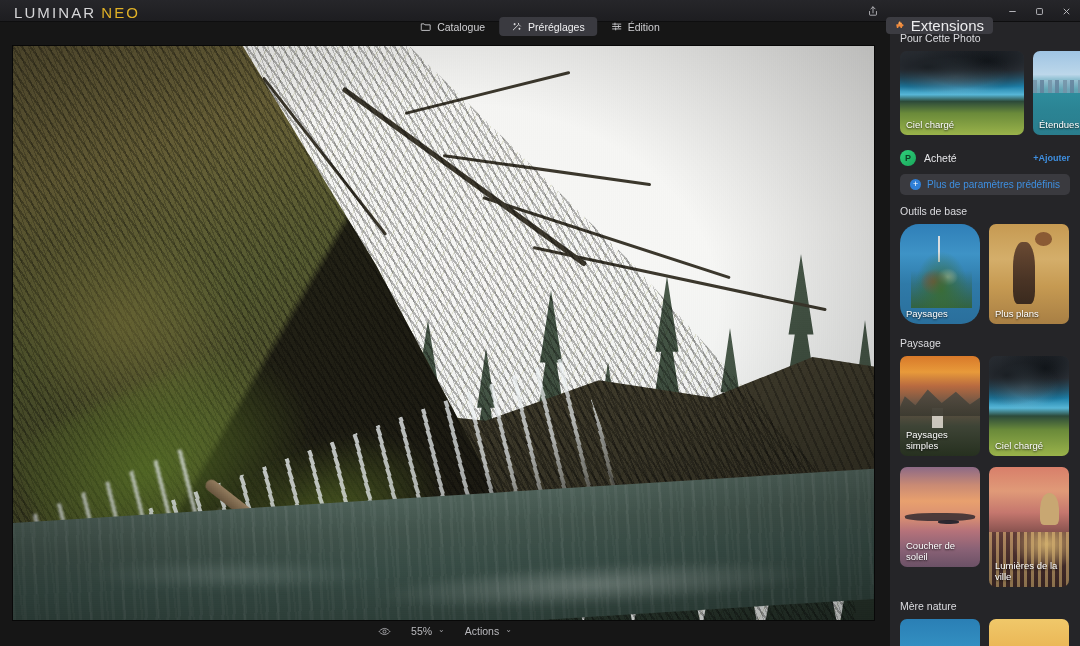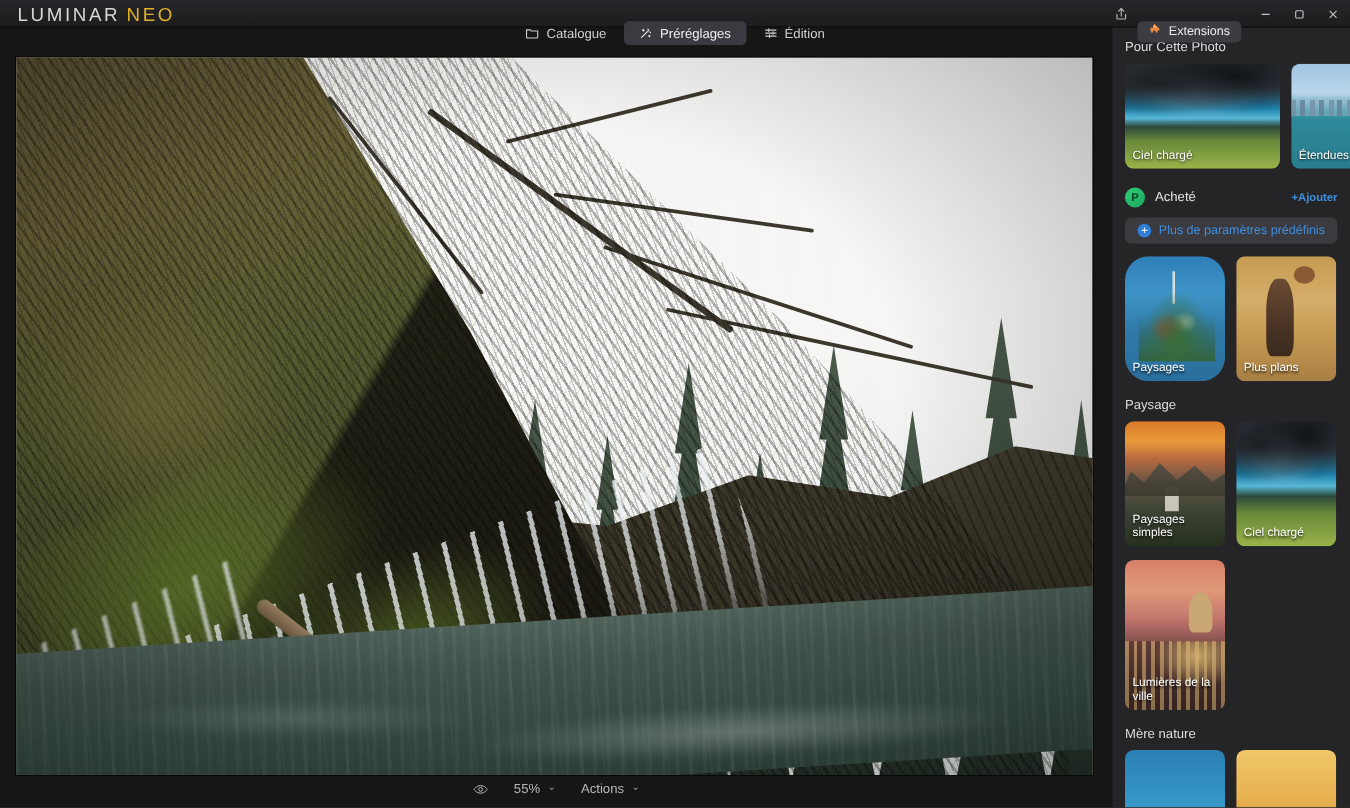--- a/index.html
+++ b/index.html
@@ -46,21 +46,21 @@
     display: flex; align-items: center; gap: 0;
   }
   .iconbtn {
     width: 26px; height: 22px; display: flex; align-items: center;
     justify-content: center; color: #b9b9bd;
   }
   .extbtn {
     display: flex; align-items: center; gap: 5px;
     height: 17px; padding: 0 9px; margin-right: 6px;
     background: #3c3c42; border-radius: 4px;
-    font-size: 10px; color: #ececee; white-space: nowrap; margin-top: 28px;
+    font-size: 15px; color: #ececee; white-space: nowrap; margin-top: 28px;
   }
   .wbtn { width: 27px; height: 22px; display: flex; align-items: center; justify-content: center; color: #c2c2c6; }
   .wbtn svg { display:block; }
 
   
   .canvas-area {
     position: absolute; top: 22px; left: 0; width: 890px; height: 624px;
     background: #161616;
   }
   .photo-wrap {
@@ -521,20 +521,21 @@
 
     <div class="more-btn">
       <span class="plusdot">
         <span>+</span>
       </span>
       <span class="t">Plus de paramètres prédéfinis</span>
     </div>
 
     <div class="divider-gap"></div>
 
+    <div class="sec-title">Outils de base</div>
     <div class="grid2">
       <div class="thumb" style="width:80px; height:100px;border-radius:19px;">
         <div class="art art-island">
             <div class="spire"></div>
           </div>
         <div class="lbl">Paysages</div>
       </div>
       <div class="thumb" style="width:80px; height:100px;">
         <div class="art art-field">
             <div class="hat"></div>
@@ -550,20 +551,26 @@
             <div class="castle"></div>
           </div>
         <div class="lbl">Paysages simples</div>
       </div>
       <div class="thumb" style="width:80px; height:100px;">
         <div class="art art-stormy"></div>
         <div class="lbl">Ciel chargé</div>
       </div>
     </div>
     <div class="grid2" style="margin-top:11px;">
+      <div class="thumb" style="width:80px; height:100px;">
+        <div class="art art-sunset">
+            <div class="boat"></div>
+          </div>
+        <div class="lbl">Coucher de soleil</div>
+      </div>
       <div class="thumb" style="width:80px; height:120px;">
         <div class="art art-rome">
             <div class="dome"></div>
           </div>
         <div class="lbl">Lumières de la ville</div>
       </div>
     </div>
 
     <div class="sec-title mt">Mère nature</div>
     <div class="grid2">

